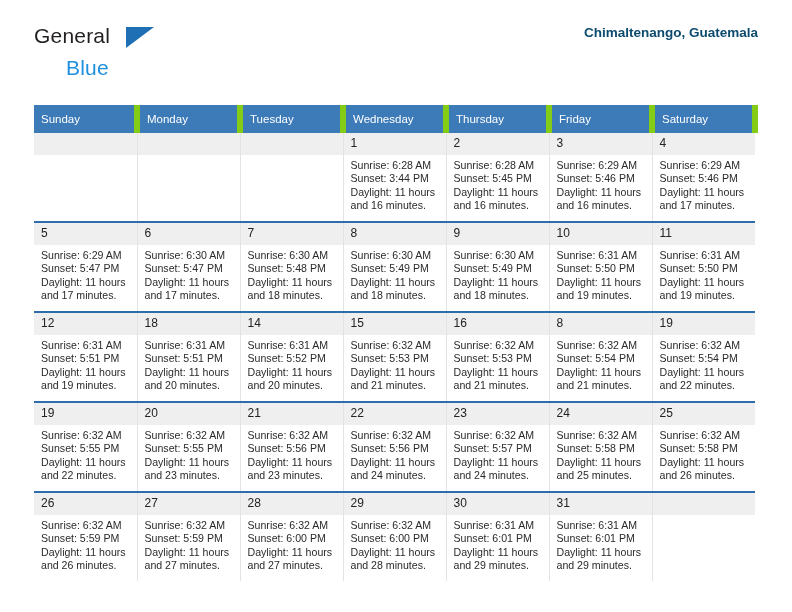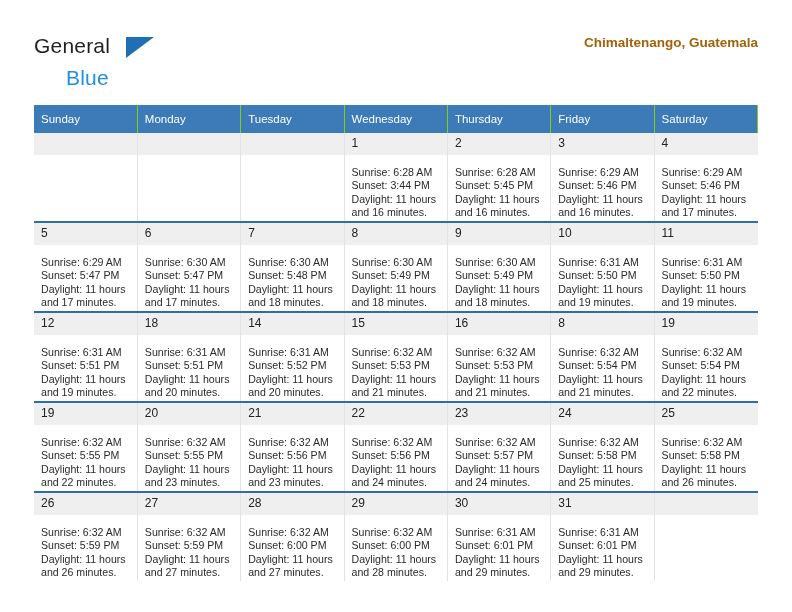--- a/index.html
+++ b/index.html
@@ -19,21 +19,21 @@
     position: relative;
     width: 792px;
     height: 612px;
     box-sizing: border-box;
   }
 
   
   .top {
     position: absolute;
     left: 34px;
-    top: 30px;
+    top: 20px;
     right: 34px;
     height: 72px;
   }
   .brand {
     position: absolute;
     left: 0;
     top: 4px;
     width: 140px;
     height: 56px;
   }
@@ -74,21 +74,21 @@
   .cal-title {
     font-size: 27px;
     color: #1b1b1b;
     line-height: 34px;
     font-weight: normal;
     margin: 0;
     white-space: nowrap;
   }
   .cal-subtitle {
     font-size: 13.5px;
-    color: #a16207;
+    color: #0c4a6e;
     line-height: 20px;
     margin: 3px 0 8px 0;
     font-weight: bold;
     white-space: nowrap;
   }
 
   
   .calendar {
     position: absolute;
     left: 34px;
@@ -98,21 +98,21 @@
     table-layout: fixed;
   }
   .calendar th {
     background: #3c7ab8;
     color: #ffffff;
     font-size: 11.5px;
     font-weight: normal;
     text-align: left;
     padding: 5px 0 5px 7px;
     height: 18px;
-    border-right: 1px solid #84cc16;
+    border-right: 6px solid #84cc16;
   }
   .calendar td {
     vertical-align: top;
     padding: 0;
     border-top: 2px solid #2f6cab;
     border-right: 1px solid #e3e3e3;
     height: 88px;
     background: #ffffff;
   }
   .calendar tr.week td:last-child {
@@ -127,21 +127,21 @@
     font-size: 12px;
     color: #222222;
     padding: 3px 0 4px 7px;
     height: 15px;
     line-height: 15px;
   }
   .daynum.empty {
     color: transparent;
   }
   .details {
-    padding: 11px 6px 0 7px;
+    padding: 4px 6px 0 7px;
     font-size: 10.6px;
     line-height: 13.4px;
     color: #2a2a2a;
   }
   .details div {
     white-space: nowrap;
   }
 </style>
 </head>
 <body>

